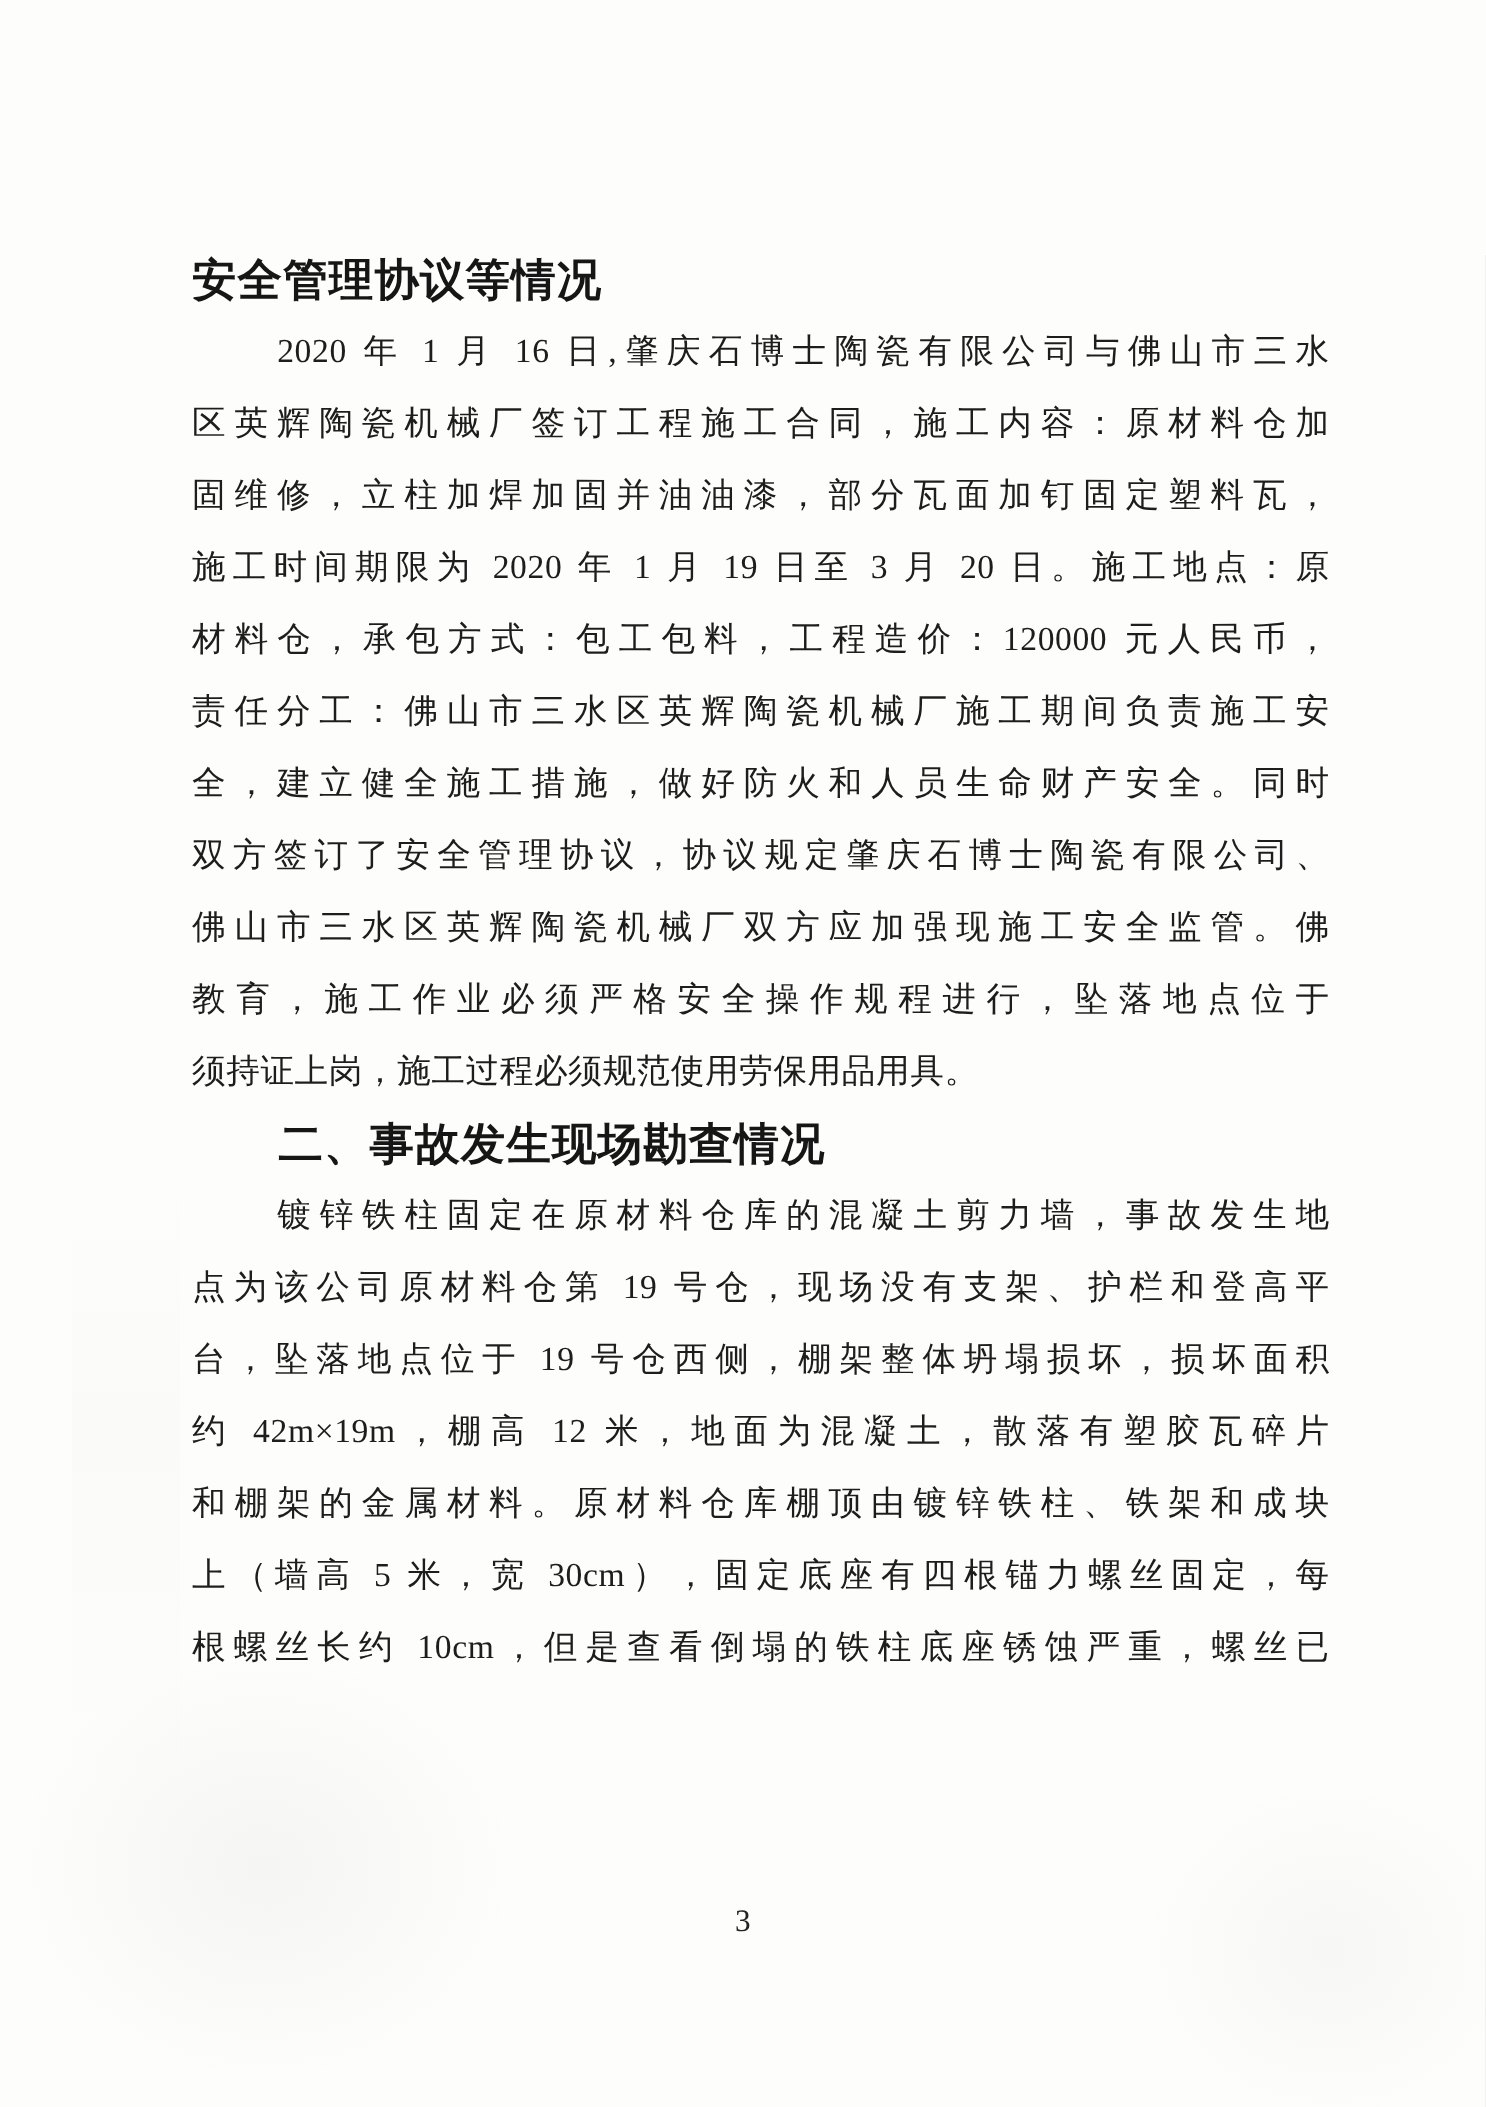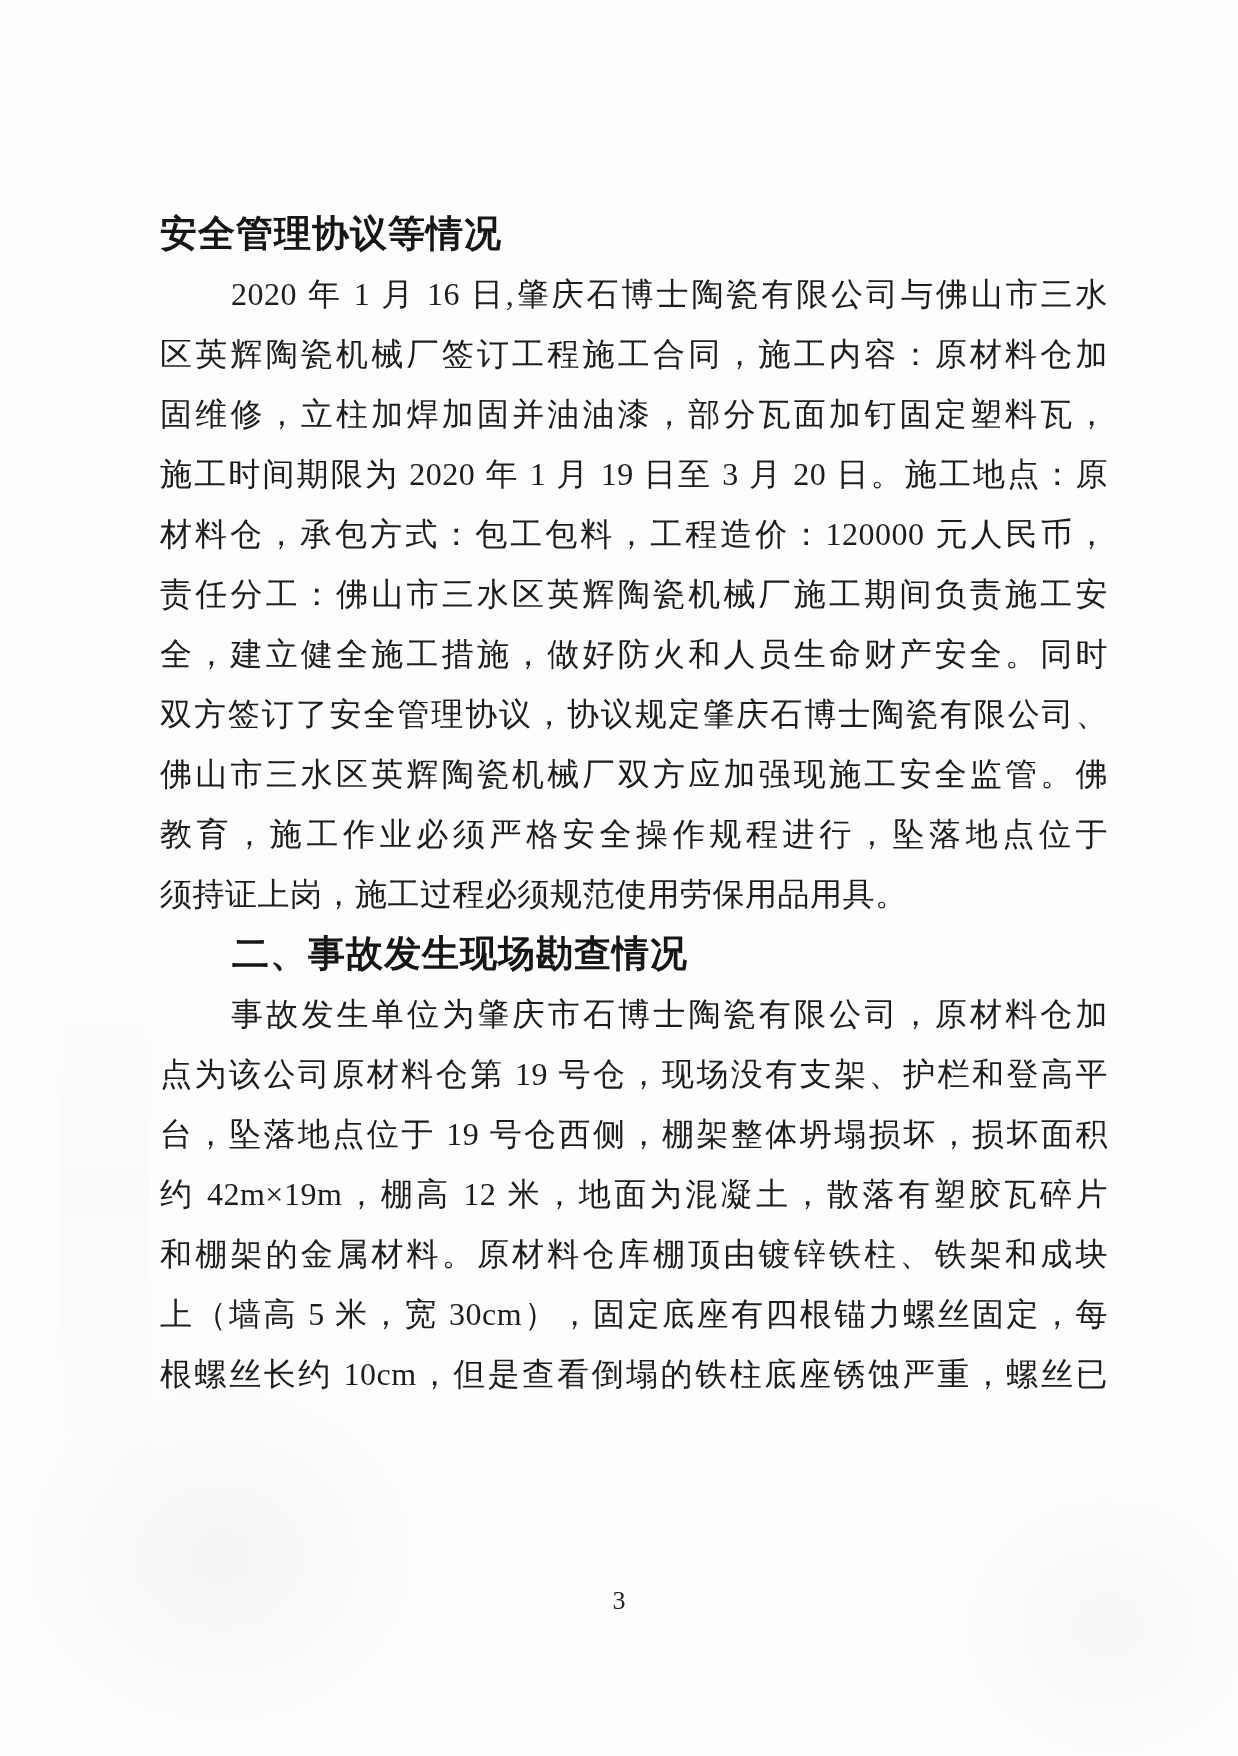--- a/index.html
+++ b/index.html
@@ -37,21 +37,21 @@
 
   .text-block {
     position: absolute;
     left: 160px;
     top: 204px;
     width: 948px;
   }
   .line {
     height: 60px;
     line-height: 60px;
-    font-size: 32px;
+    font-size: 28px;
     letter-spacing: 0.5px;
     text-align: justify;
     text-align-last: justify;
     text-justify: inter-character;
     overflow: hidden;
     white-space: nowrap;
   }
   .line.indent {
     text-indent: 71px;
   }
@@ -99,21 +99,21 @@
     <div class="line">固维修，立柱加焊加固并油油漆，部分瓦面加钉固定塑料瓦，</div>
     <div class="line">施工时间期限为 2020 年 1 月 19 日至 3 月 20 日。施工地点：原</div>
     <div class="line">材料仓，承包方式：包工包料，工程造价：120000 元人民币，</div>
     <div class="line">责任分工：佛山市三水区英辉陶瓷机械厂施工期间负责施工安</div>
     <div class="line">全，建立健全施工措施，做好防火和人员生命财产安全。同时</div>
     <div class="line">双方签订了安全管理协议，协议规定肇庆石博士陶瓷有限公司、</div>
     <div class="line">佛山市三水区英辉陶瓷机械厂双方应加强现施工安全监管。佛</div>
     <div class="line">教育，施工作业必须严格安全操作规程进行，坠落地点位于</div>
     <div class="line para-end">须持证上岗，施工过程必须规范使用劳保用品用具。</div>
     <div class="line h2">二、事故发生现场勘查情况</div>
-    <div class="line indent">事故发生单位为肇庆市石博士陶瓷有限公司，原材料仓加</div>
+    <div class="line indent">镀锌铁柱固定在原材料仓库的混凝土剪力墙，事故发生地</div>
     <div class="line">点为该公司原材料仓第 19 号仓，现场没有支架、护栏和登高平</div>
     <div class="line">台，坠落地点位于 19 号仓西侧，棚架整体坍塌损坏，损坏面积</div>
     <div class="line">约 42m×19m，棚高 12 米，地面为混凝土，散落有塑胶瓦碎片</div>
     <div class="line">和棚架的金属材料。原材料仓库棚顶由镀锌铁柱、铁架和成块</div>
     <div class="line">上（墙高 5 米，宽 30cm），固定底座有四根锚力螺丝固定，每</div>
     <div class="line">根螺丝长约 10cm，但是查看倒塌的铁柱底座锈蚀严重，螺丝已</div>
   </div>
 
   <div class="page-number">3</div>
 

